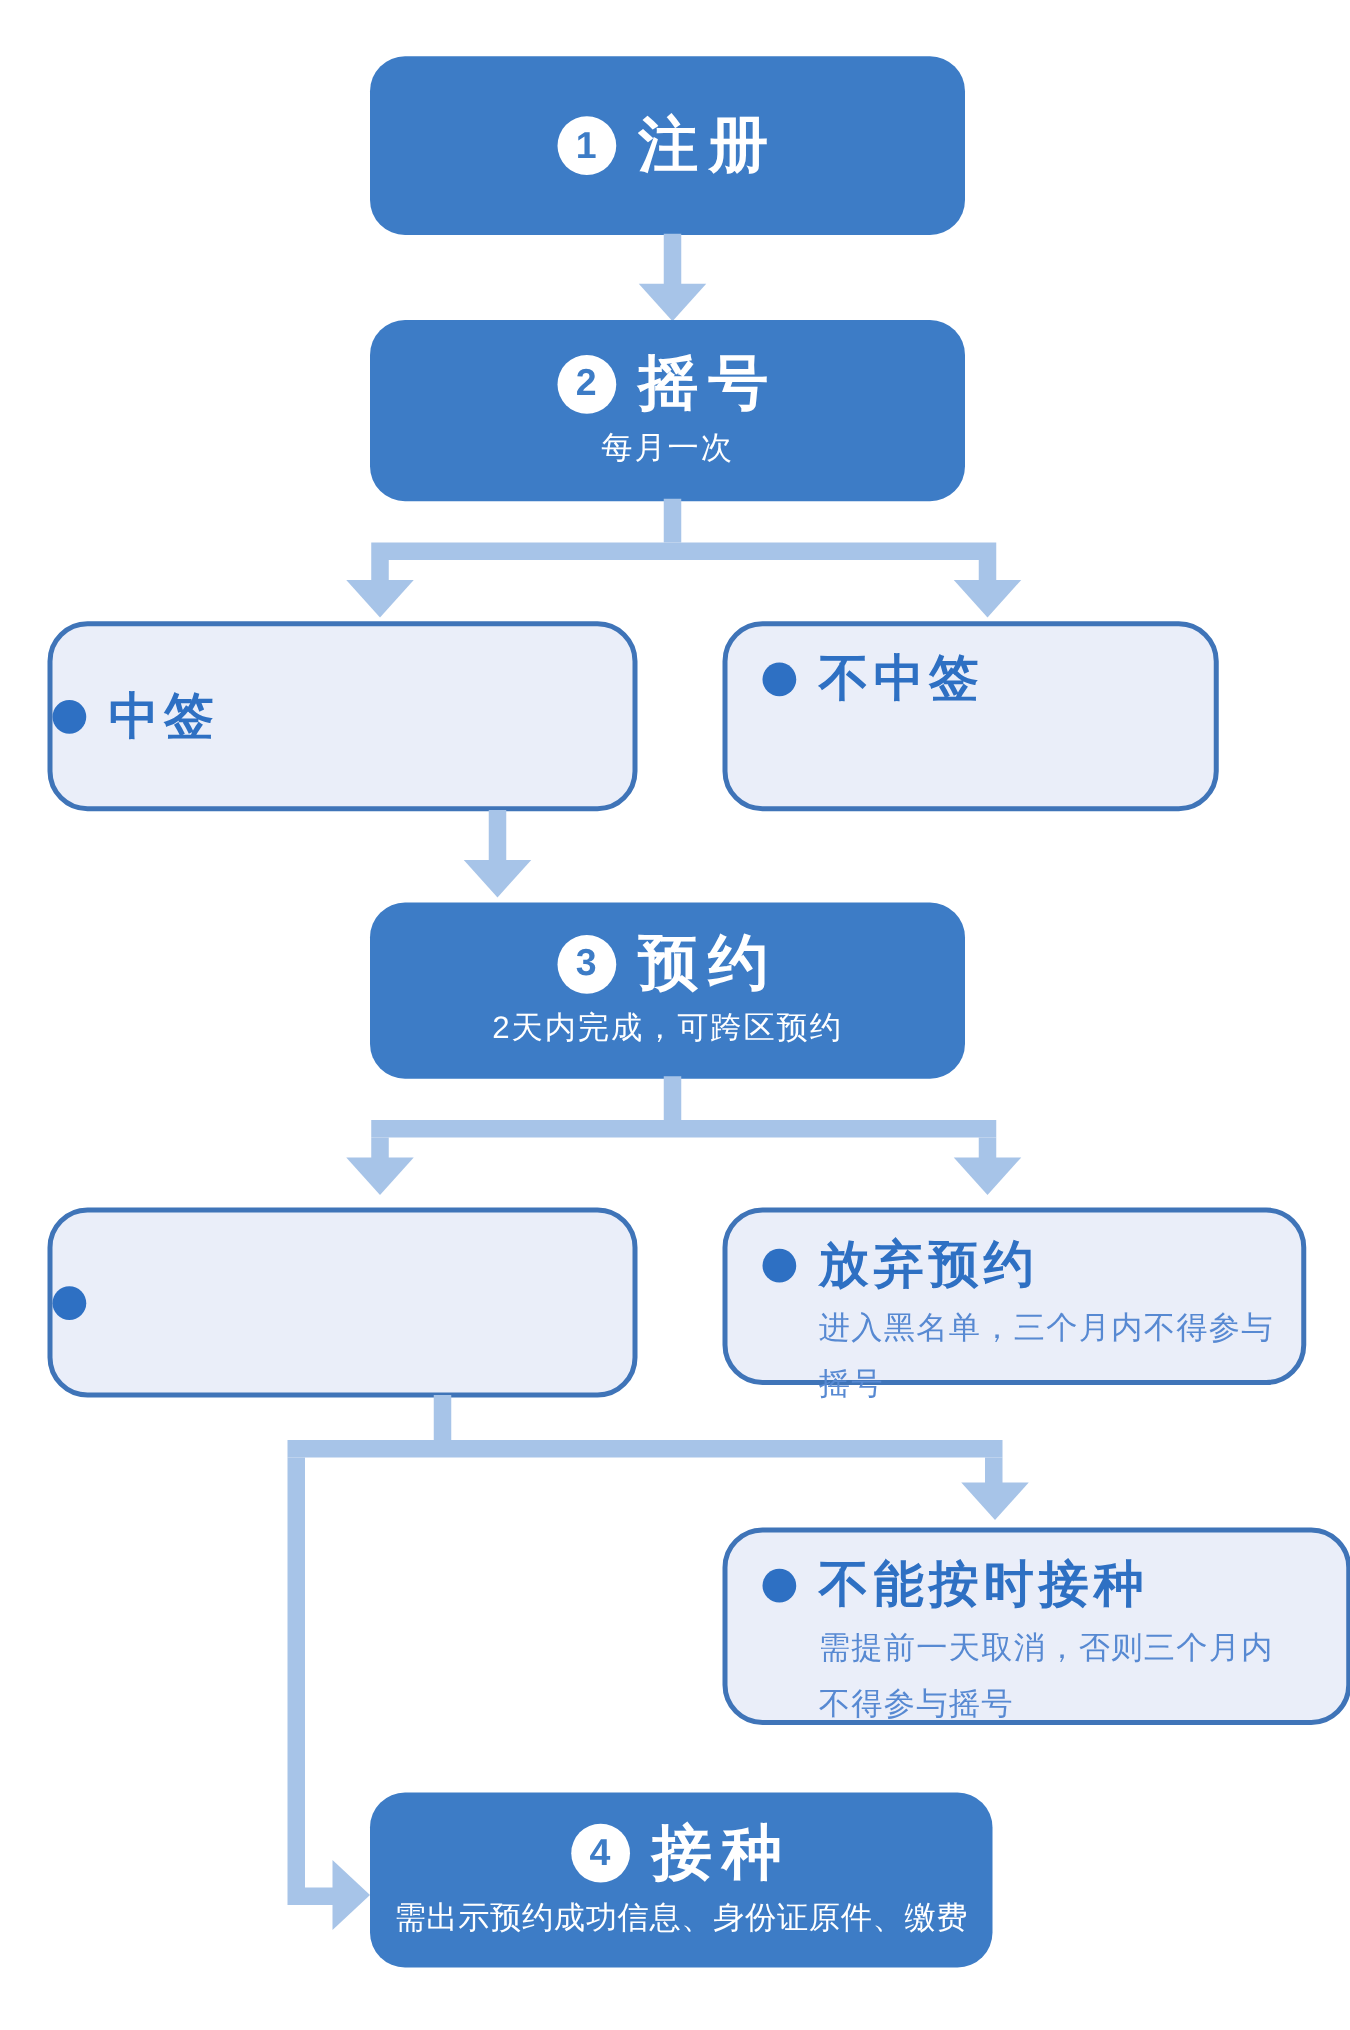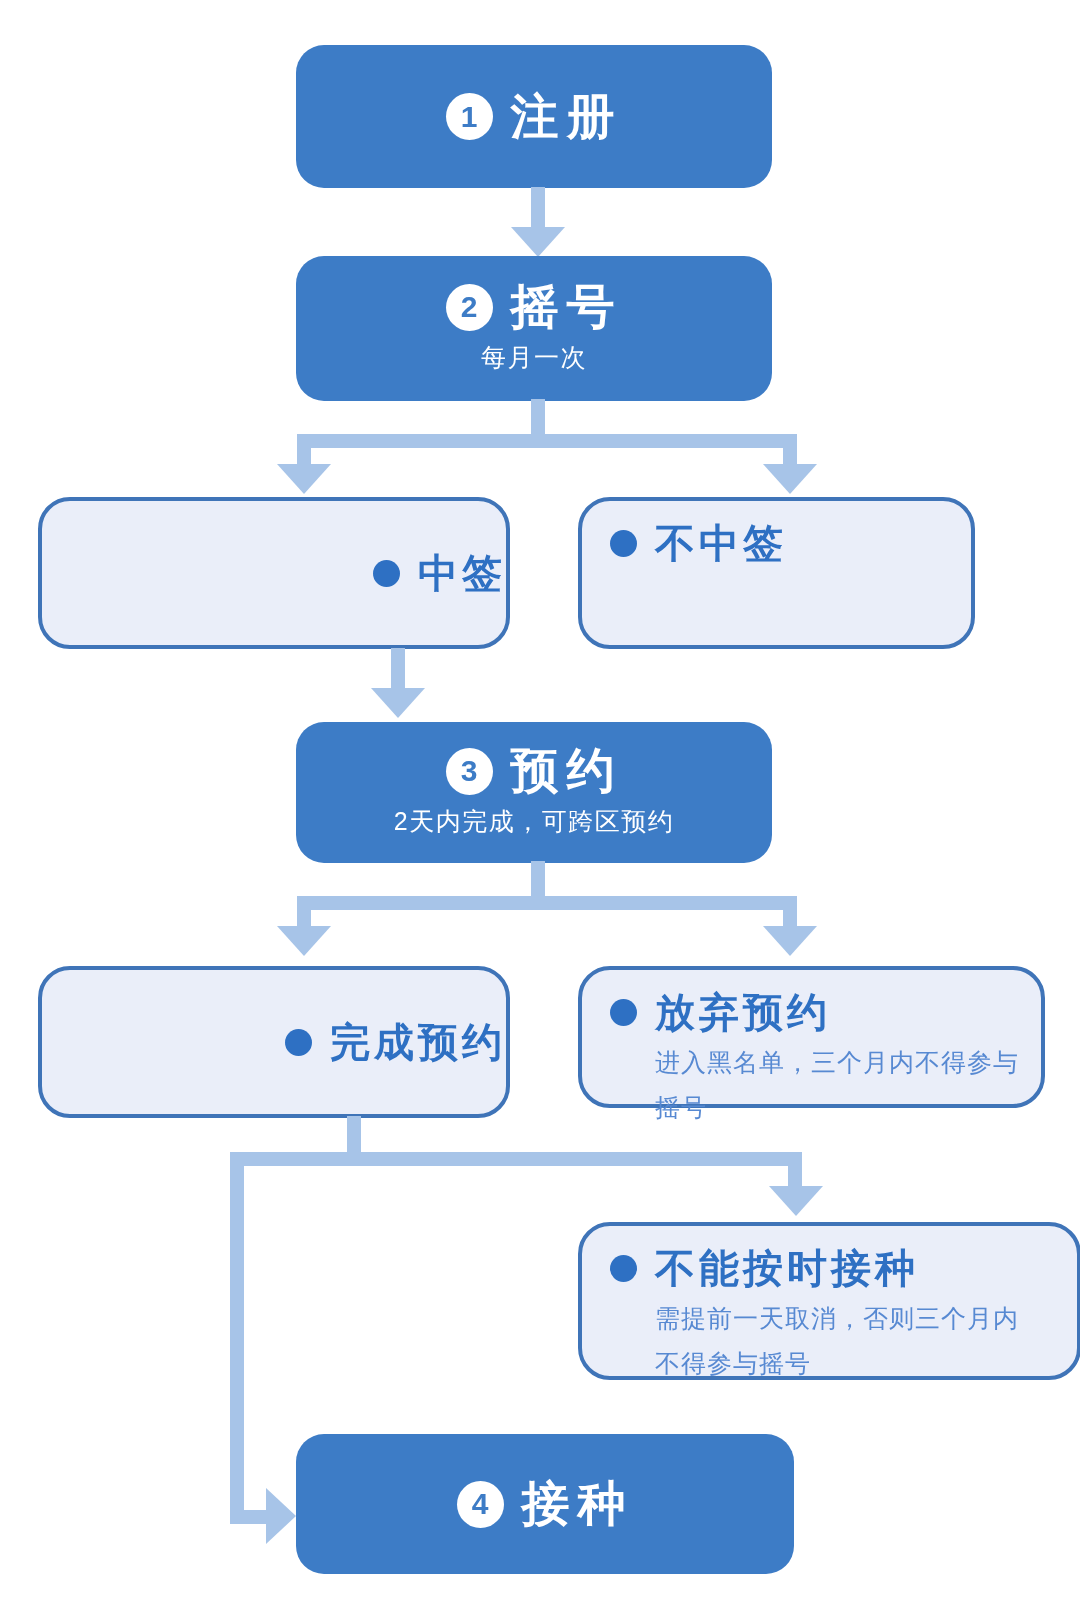--- a/index.html
+++ b/index.html
@@ -27,21 +27,21 @@
     width:47px;height:47px;border-radius:50%;background:#ffffff;color:var(--blue);
     font-size:30px;font-weight:bold;display:flex;align-items:center;justify-content:center;
     letter-spacing:0;flex:0 0 auto;
   }
   .step-sub{font-size:25px;letter-spacing:1.5px;white-space:nowrap;}
   
   .outcome{
     position:absolute;background:var(--light-fill);border:4px solid var(--light-border);
     border-radius:32px;box-sizing:border-box;
   }
-  .outcome.centered{display:flex;align-items:center;justify-content:flex-end;}
+  .outcome.centered{display:flex;align-items:center;justify-content:flex-start;}
   .o-title{display:flex;align-items:center;gap:18px;color:var(--title-blue);font-weight:bold;font-size:40px;letter-spacing:4px;line-height:1;}
   .bullet{width:27px;height:27px;border-radius:50%;background:var(--title-blue);flex:0 0 auto;}
   .o-pad{padding:22px 20px 0 28px;}
   .o-desc{color:var(--desc-blue);font-size:25px;line-height:1.78;letter-spacing:1px;margin:8px 0 0 45px;max-width:388px;}
   
   .c{position:absolute;background:var(--conn);}
   .tri-down{position:absolute;width:0;height:0;border-left:27px solid transparent;border-right:27px solid transparent;border-top:30px solid var(--conn);}
   .tri-right{position:absolute;width:0;height:0;border-top:28px solid transparent;border-bottom:28px solid transparent;border-left:30px solid var(--conn);}
 </style>
 </head>
@@ -104,21 +104,20 @@
   <div class="c" style="left:531px;top:861px;width:14px;height:35px;"></div>
   <div class="c" style="left:297px;top:896px;width:500px;height:14px;"></div>
   <div class="c" style="left:297px;top:910px;width:14px;height:18px;"></div>
   <div class="c" style="left:783px;top:910px;width:14px;height:18px;"></div>
   <div class="tri-down" style="left:277px;top:926px;"></div>
   <div class="tri-down" style="left:763px;top:926px;"></div>
 
   <div class="outcome centered" style="left:38px;top:966px;width:472px;height:152px;">
     <div class="o-title">
       <span class="bullet"></span>
-      <span>完成预约</span>
     </div>
   </div>
 
   <div class="outcome" style="left:578px;top:966px;width:467px;height:142px;">
     <div class="o-pad">
       <div class="o-title">
         <span class="bullet"></span>
         <span>放弃预约</span>
       </div>
       <div class="o-desc">进入黑名单，三个月内不得参与摇号</div>
@@ -141,15 +140,16 @@
       </div>
       <div class="o-desc">需提前一天取消，否则三个月内不得参与摇号</div>
     </div>
   </div>
 
   <div class="step" style="left:296px;top:1434px;width:498px;height:140px;">
     <div class="step-title">
       <span class="num-circle">4</span>
       <span>接种</span>
     </div>
+    <div class="step-sub" style="font-size:25px;letter-spacing:0.5px;">需出示预约成功信息、身份证原件、缴费</div>
   </div>
 
 </div>
 
 </body></html>

